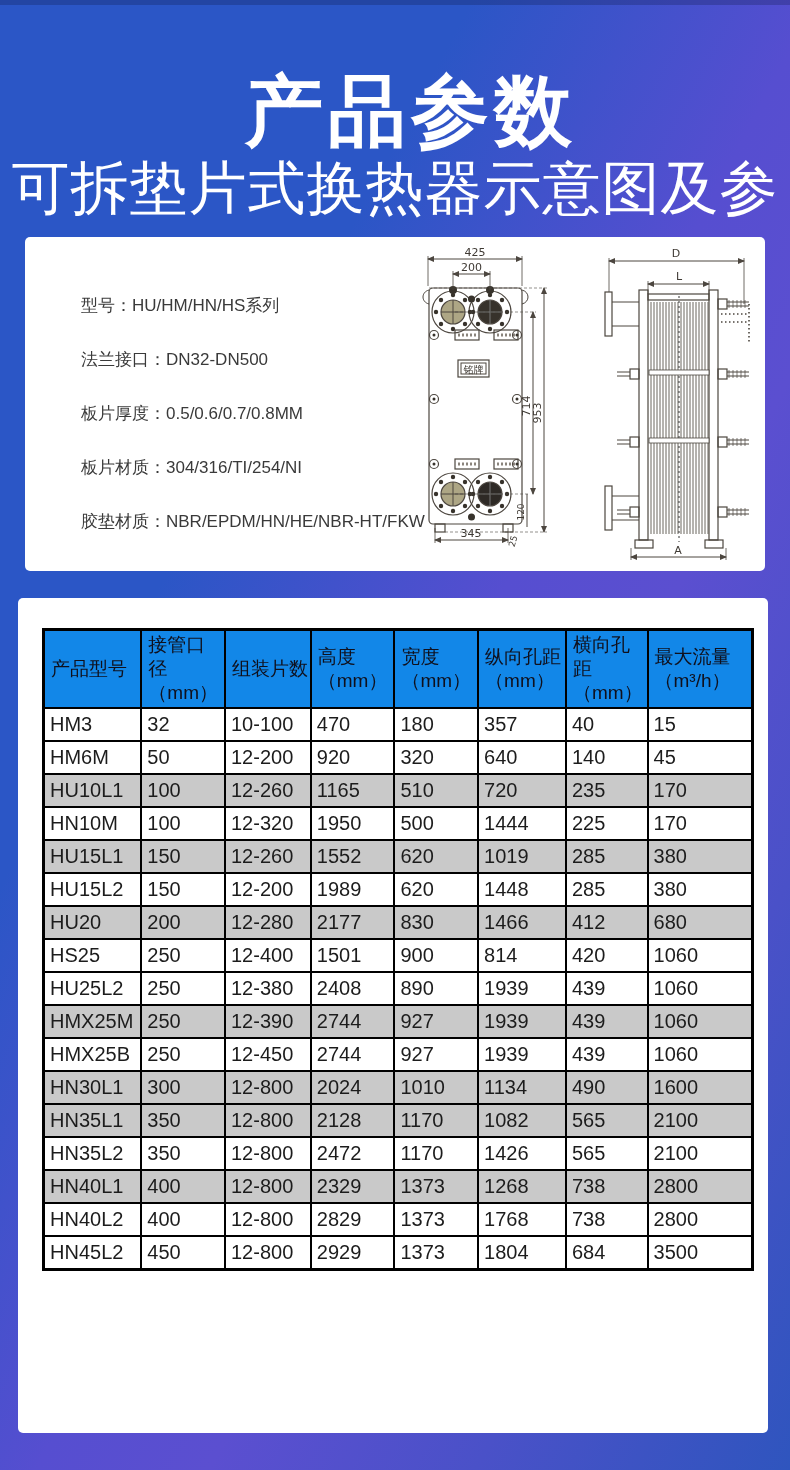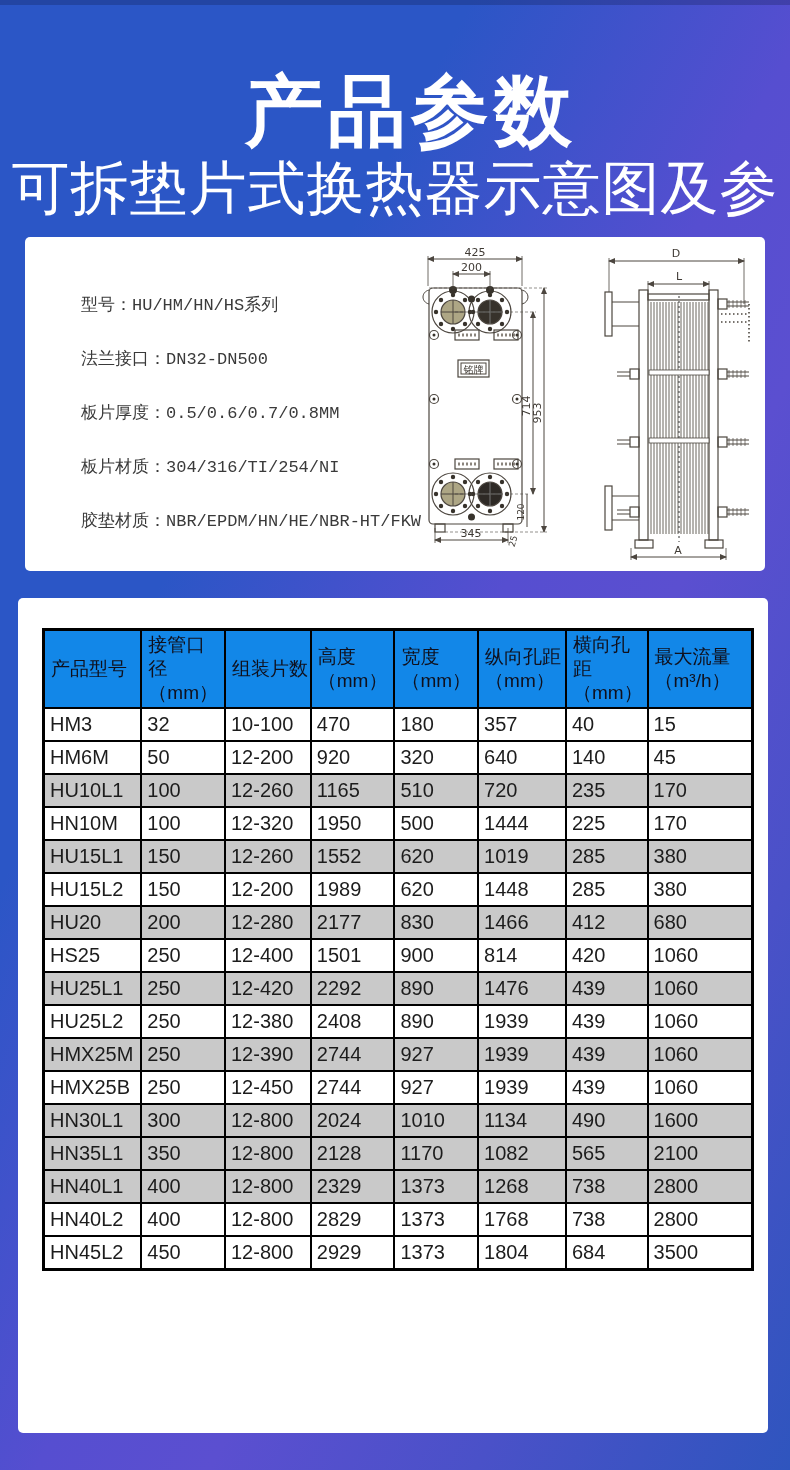--- a/index.html
+++ b/index.html
@@ -9,21 +9,21 @@
   .top-strip{position:absolute;top:0;left:0;right:0;height:5px;background:rgba(10,20,60,.25);}
   .title{position:absolute;top:44px;left:0;width:100%;text-align:center;margin:16px;
     font-size:78px;font-weight:800;color:#ffffff;letter-spacing:5px;font-family:"DejaVu Sans",sans-serif;}
   .subtitle{position:absolute;top:150px;left:0;width:100%;text-align:center;margin:0;
     font-size:58px;font-weight:500;color:#ffffff;letter-spacing:1px;font-family:"DejaVu Sans",sans-serif;}
   .card{position:absolute;background:#ffffff;border-radius:5px;}
   .card-specs{left:25px;top:237px;width:740px;height:334px;}
   .card-table{left:18px;top:598px;width:750px;height:835px;}
   .spec-list{position:absolute;left:56px;top:42px;width:330px;}
   .spec-line{height:54px;line-height:54px;font-size:17px;color:#3a3a3a;white-space:nowrap;
-    font-family:Liberation Mono, monospace;}
+    font-family:Liberation Sans, sans-serif;}
   .drawing{position:absolute;right:6px;top:9px;}
   table.spec{border-collapse:collapse;table-layout:fixed;width:712px;margin:30px 0 0 24px;
     border:3px solid #000;}
   table.spec th,table.spec td{border:2px solid #000;text-align:left;overflow:hidden;}
   table.spec thead th{background:#1287e8;height:76px;padding:0 0 0 6px;vertical-align:middle;
     font-weight:500;font-size:19px;color:#10101c;line-height:24px;}
   table.spec thead .u:empty{display:none;}
   table.spec td{height:31px;padding:0 0 0 5px;font-size:20px;color:#1c1c1c;font-weight:400;
     font-family:"Liberation Sans",sans-serif;}
   table.spec tr.alt td{background:#c9c9c9;}
@@ -355,30 +355,20 @@
           <tr>
             <td>HS25</td>
             <td>250</td>
             <td>12-400</td>
             <td>1501</td>
             <td>900</td>
             <td>814</td>
             <td>420</td>
             <td>1060</td>
           </tr>
-          <tr class="alt">
-            <td>HU25L1</td>
-            <td>250</td>
-            <td>12-420</td>
-            <td>2292</td>
-            <td>890</td>
-            <td>1476</td>
-            <td>439</td>
-            <td>1060</td>
-          </tr>
           <tr>
             <td>HU25L2</td>
             <td>250</td>
             <td>12-380</td>
             <td>2408</td>
             <td>890</td>
             <td>1939</td>
             <td>439</td>
             <td>1060</td>
           </tr>
@@ -415,20 +405,30 @@
           <tr class="alt">
             <td>HN35L1</td>
             <td>350</td>
             <td>12-800</td>
             <td>2128</td>
             <td>1170</td>
             <td>1082</td>
             <td>565</td>
             <td>2100</td>
           </tr>
+          <tr>
+            <td>HN35L2</td>
+            <td>350</td>
+            <td>12-800</td>
+            <td>2472</td>
+            <td>1170</td>
+            <td>1426</td>
+            <td>565</td>
+            <td>2100</td>
+          </tr>
           <tr class="alt">
             <td>HN40L1</td>
             <td>400</td>
             <td>12-800</td>
             <td>2329</td>
             <td>1373</td>
             <td>1268</td>
             <td>738</td>
             <td>2800</td>
           </tr>

